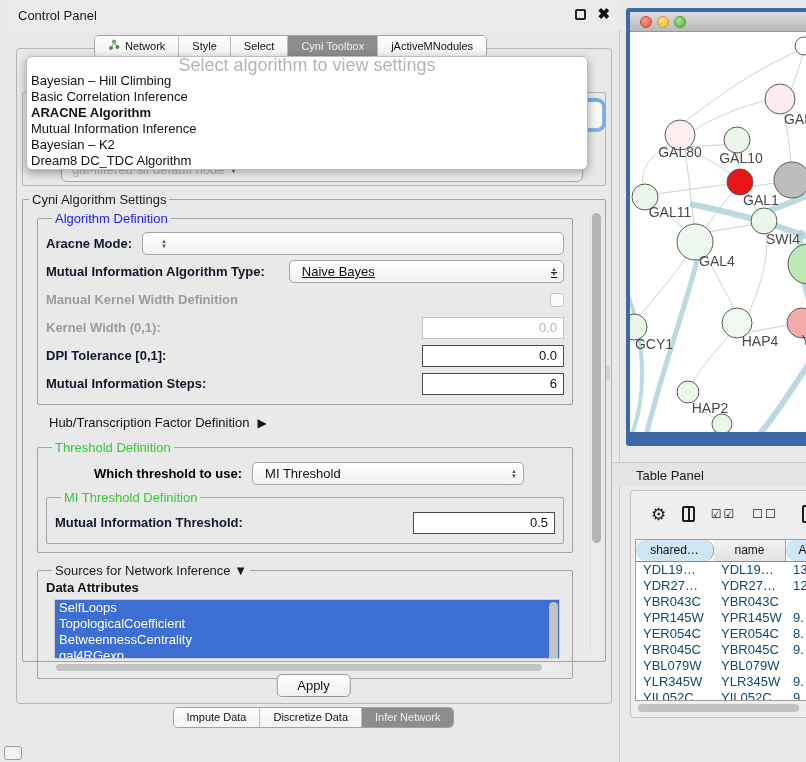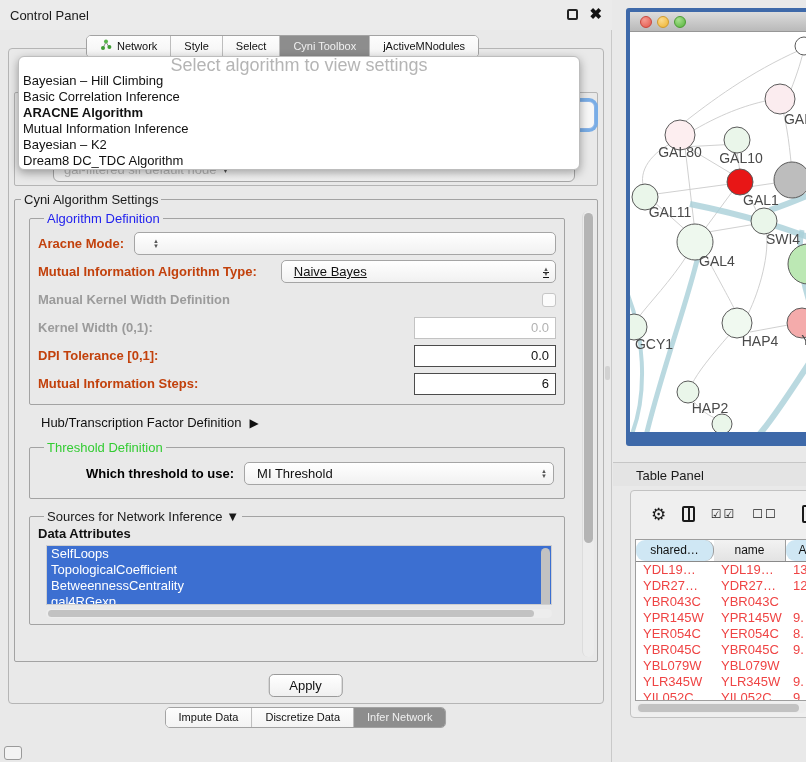--- a/index.html
+++ b/index.html
@@ -1,21 +1,21 @@
 <!DOCTYPE html>
 <html><head>
 <meta charset="utf-8">
 <style>
   * { box-sizing: border-box; margin: 0; padding: 0; }
   html,body { width:806px; height:762px; }
   body { font-family:"Liberation Sans", sans-serif; background:#e9e9e9; position:relative; overflow:hidden; }
   .screen { position:absolute; left:0; top:0; width:806px; height:762px; overflow:hidden; background:#e9e9e9; }
 
   
-  .control-panel { position:absolute; left:0; top:0; width:612px; height:762px; background:#e9e9e9; border-right:1px solid #c9c9c9; }
+  .control-panel { position:absolute; left:8px; top:0; width:612px; height:762px; background:#e9e9e9; border-right:1px solid #c9c9c9; }
   .cp-titlebar { position:absolute; left:0; top:0; width:612px; height:30px; background:#ebebeb; }
   .cp-title { position:absolute; left:10px; top:8px; font-size:13px; color:#1a1a1a; }
   .float-btn { position:absolute; right:34px; top:9px; width:11px; height:11px; border:2px solid #222; border-radius:2px; }
   .close-btn { position:absolute; right:10px; top:5px; font-size:15px; font-weight:bold; color:#111; }
 
   .inner-panel { position:absolute; left:8px; top:48px; width:596px; height:656px; border:1px solid #b5b5b5; border-radius:4px; background:#e9e9e9; }
 
   
   .seg-bar { position:absolute; display:inline-flex; border:1px solid #a2a2a2; border-radius:5px; overflow:hidden; background:#fbfbfb; z-index:20; white-space:nowrap; }
   .seg-bar .seg { padding:3px 13px 4px 13px; font-size:11px; color:#111; border-left:1px solid #bdbdbd; display:flex; align-items:center; gap:5px; background:linear-gradient(#fdfdfd,#f3f3f3); }
@@ -40,36 +40,36 @@
   legend { font-size:13px; padding:0 3px; margin-left:6px; color:#1a1a1a; }
   .settings { position:absolute; left:14px; top:192px; width:584px; height:470px; background:#e9e9e9; z-index:10; }
   .settings > .sb-track { position:absolute; right:3px; top:4px; bottom:4px; width:12px; background:#ececec; border-left:1px solid #dcdcdc; border-radius:6px; }
   .settings > .sb-track .sb-thumb { position:absolute; left:1px; top:2px; width:9px; height:330px; background:#b4b4b4; border-radius:5px; }
 
   .algdef { margin:4px 32px 0 14px; padding:2px 8px 8px 8px; }
   .algdef legend, .mithresh legend { color:#2222ee; }
   .threshold legend { color:#33cc33; }
 
   .frow { display:flex; align-items:center; height:25px; margin-top:3px; }
-  .frow .lbl { font-size:13px; font-weight:bold; color:#c2410c; }
+  .frow .lbl { font-size:13px; font-weight:bold; color:#0f172a; }
   .frow .lbl.dis { color:#9b9b9b; }
 
   .combo { display:flex; align-items:center; height:23px; border:1px solid #a5a5a5; border-radius:5px; background:linear-gradient(#ffffff,#f1f1f1); font-size:13px; color:#111; padding:0 6px 0 12px; }
   .combo .cv { flex:1; }
   .stepper { display:flex; flex-direction:column; align-items:center; font-size:6px; line-height:5px; color:#555; margin-left:6px; }
 
   .tfield { height:22px; border:1px solid #4c4c4c; background:#fff; font-size:13px; color:#111; text-align:right; line-height:20px; padding:0 6px; width:142px; margin-left:auto; }
   .tfield.dis { border:1px solid #c3c3c3; color:#b2b2b2; }
   .chk { width:14px; height:14px; border:1px solid #c6c6c6; border-radius:3px; background:#fbfbfb; margin-left:auto; }
 
   .hub-row { display:flex; align-items:center; gap:8px; margin:10px 0 0 26px; font-size:13px; color:#111; }
   .tri-right { font-size:12px; }
   .threshold { margin:10px 32px 0 14px; padding:2px 8px 8px 8px; }
   .th-row { display:flex; align-items:center; height:25px; margin:4px 0 4px 48px; }
-  .th-row .combo { width:310px; margin-left:10px; }
+  .th-row .combo { width:272px; margin-left:10px; }
   .mithresh { margin:4px 0 0 0; padding:2px 8px 8px 8px; }
   .sources { margin:10px 32px 0 14px; padding:0 8px 6px 8px; }
   .da-lbl { font-size:13px; font-weight:bold; margin:2px 0 4px 0; color:#111; }
   .listbox { position:relative; margin:0 4px 0 8px; height:60px; background:#fff; border:1px solid #cfcfcf; overflow:hidden; }
   .listbox .li { height:16px; line-height:16px; font-size:13px; padding-left:4px; }
   .listbox .li.sel { background:#3c6fd1; color:#fff; }
   .listbox .vsb { position:absolute; right:1px; top:2px; width:9px; height:62px; background:#c2c2c2; border-radius:5px; }
   .hsb { margin:4px 4px 0 8px; height:9px; background:#ededed; border-radius:5px; position:relative; }
   .hsb .ht { position:absolute; left:2px; top:1px; height:7px; width:96%; background:#c2c2c2; border-radius:4px; }
 
@@ -97,21 +97,21 @@
   .cols-icon:before { content:""; position:absolute; left:4px; top:0; bottom:0; width:2px; background:#1a1a1a; }
   .cks { font-size:12px; color:#1a1a1a; letter-spacing:2px; }
   .doc-icon { width:15px; height:18px; border:2px solid #1a1a1a; border-radius:2px 5px 2px 2px; margin-left:8px; }
 
   .tp-table { position:absolute; left:4px; top:48px; width:186px; bottom:16px; background:#fff; border:1px solid #9e9e9e; overflow:hidden; }
   .tp-head { display:flex; height:22px; border-bottom:1px solid #8a8a8a; }
   .tp-head .hc { font-size:12px; color:#111; text-align:center; line-height:21px; border-right:1px solid #9e9e9e; overflow:hidden; white-space:nowrap; }
   .tp-head .hc.blue { background:#cfe7f4;border-radius:9px; }
   .tp-head .hc.gray { background:linear-gradient(#f2f2f2,#e3e3e3); }
   .tp-row { display:flex; height:16px; }
-  .tp-row .c { font-size:13px; color:#ef4444; line-height:16px; padding-left:7px; overflow:hidden; white-space:nowrap; }
+  .tp-row .c { font-size:13px; color:#0c4a6e; line-height:16px; padding-left:7px; overflow:hidden; white-space:nowrap; }
   .w1 { width:78px; } .w2 { width:72px; } .w3 { flex:1; }
   .tp-hscroll { position:absolute; left:5px; right:8px; bottom:4px; height:10px; background:#ececec; border-radius:5px; }
   .tp-hscroll .ht { position:absolute; left:2px; top:1px; bottom:1px; width:94%; background:#c2c2c2; border-radius:4px; }
 </style>
 </head>
 <body>
 
 <div class="screen">
 
   <div class="control-panel">
@@ -229,20 +229,27 @@
         <div class="th-row">
           <span class="lbl" style="font-size:13px;font-weight:bold;">Which threshold to use:</span>
           <div class="combo">
             <span class="cv">MI Threshold</span>
             <span class="stepper">
                 <span>▲</span>
                 <span>▼</span>
               </span>
           </div>
         </div>
+        <fieldset class="mithresh">
+          <legend>MI Threshold Definition</legend>
+          <div class="frow">
+            <span class="lbl">Mutual Information Threshold:</span>
+            <span class="tfield">0.5</span>
+          </div>
+        </fieldset>
       </fieldset>
 
       <fieldset class="sources">
         <legend><span>Sources for Network Inference</span> <span>▼</span></legend>
         <div class="da-lbl">Data Attributes</div>
         <div class="listbox" id="attr-list">
           <div class="li sel">SelfLoops</div>
             <div class="li sel">TopologicalCoefficient</div>
             <div class="li sel">BetweennessCentrality</div>
             <div class="li sel">gal4RGexp</div>

